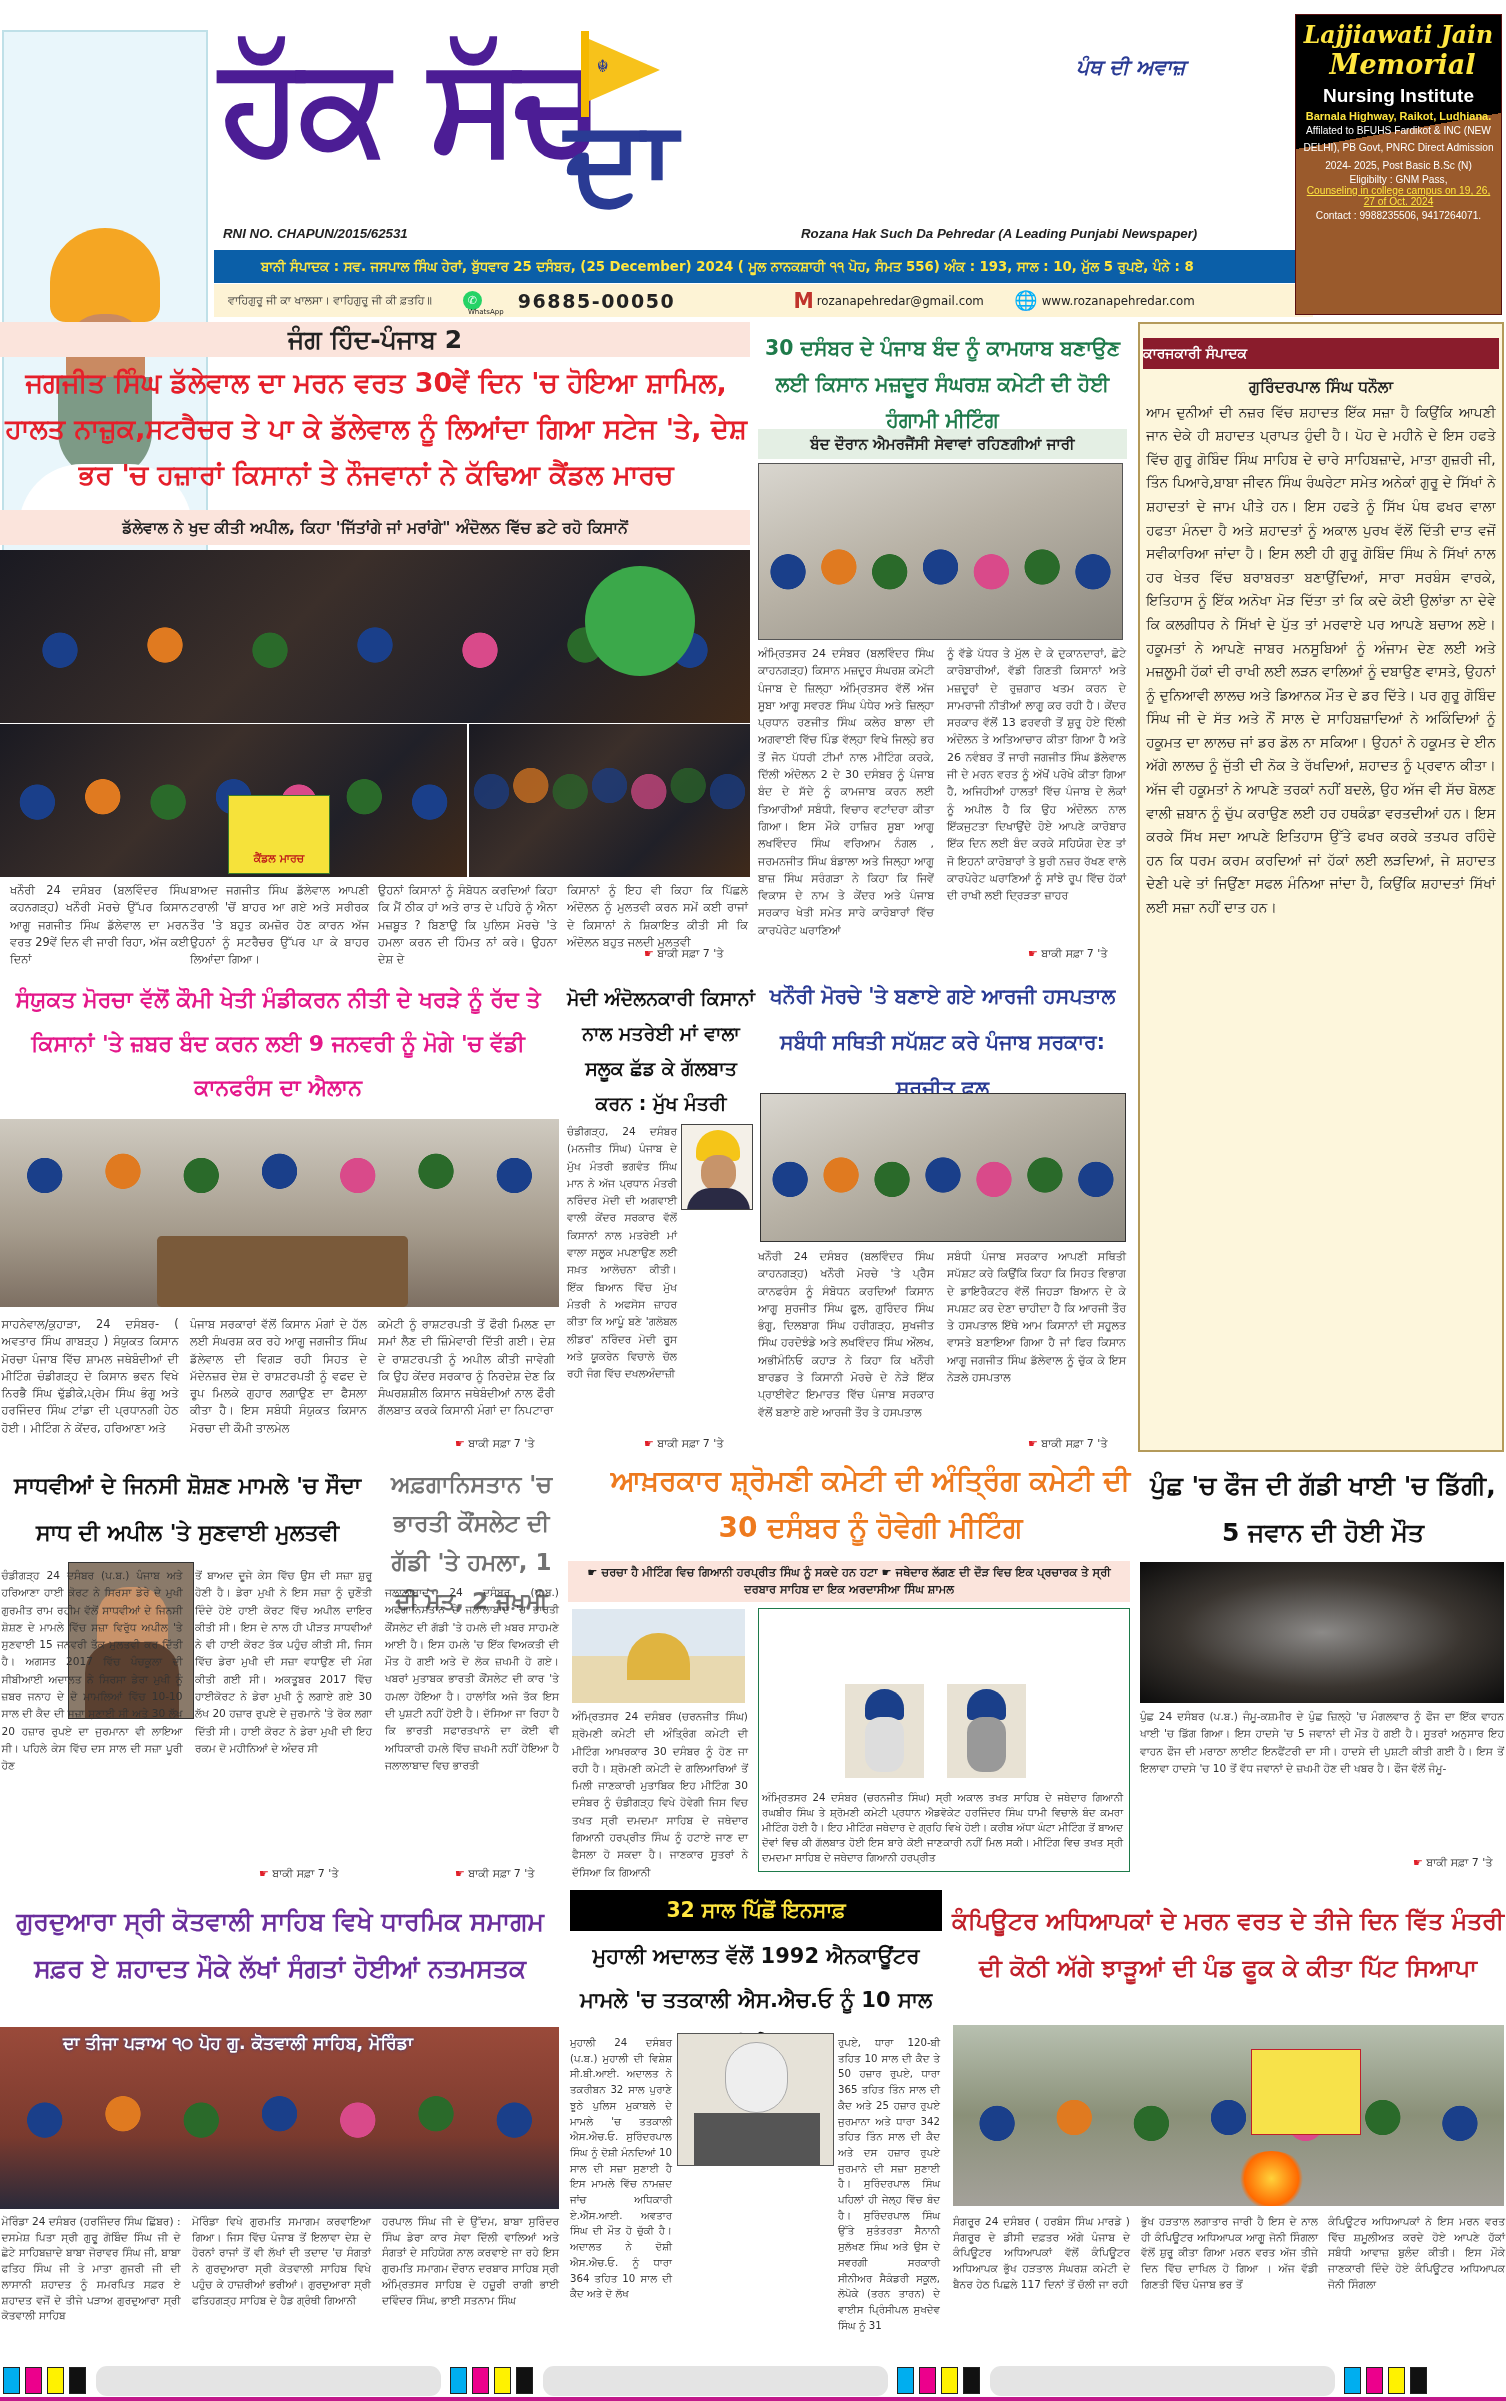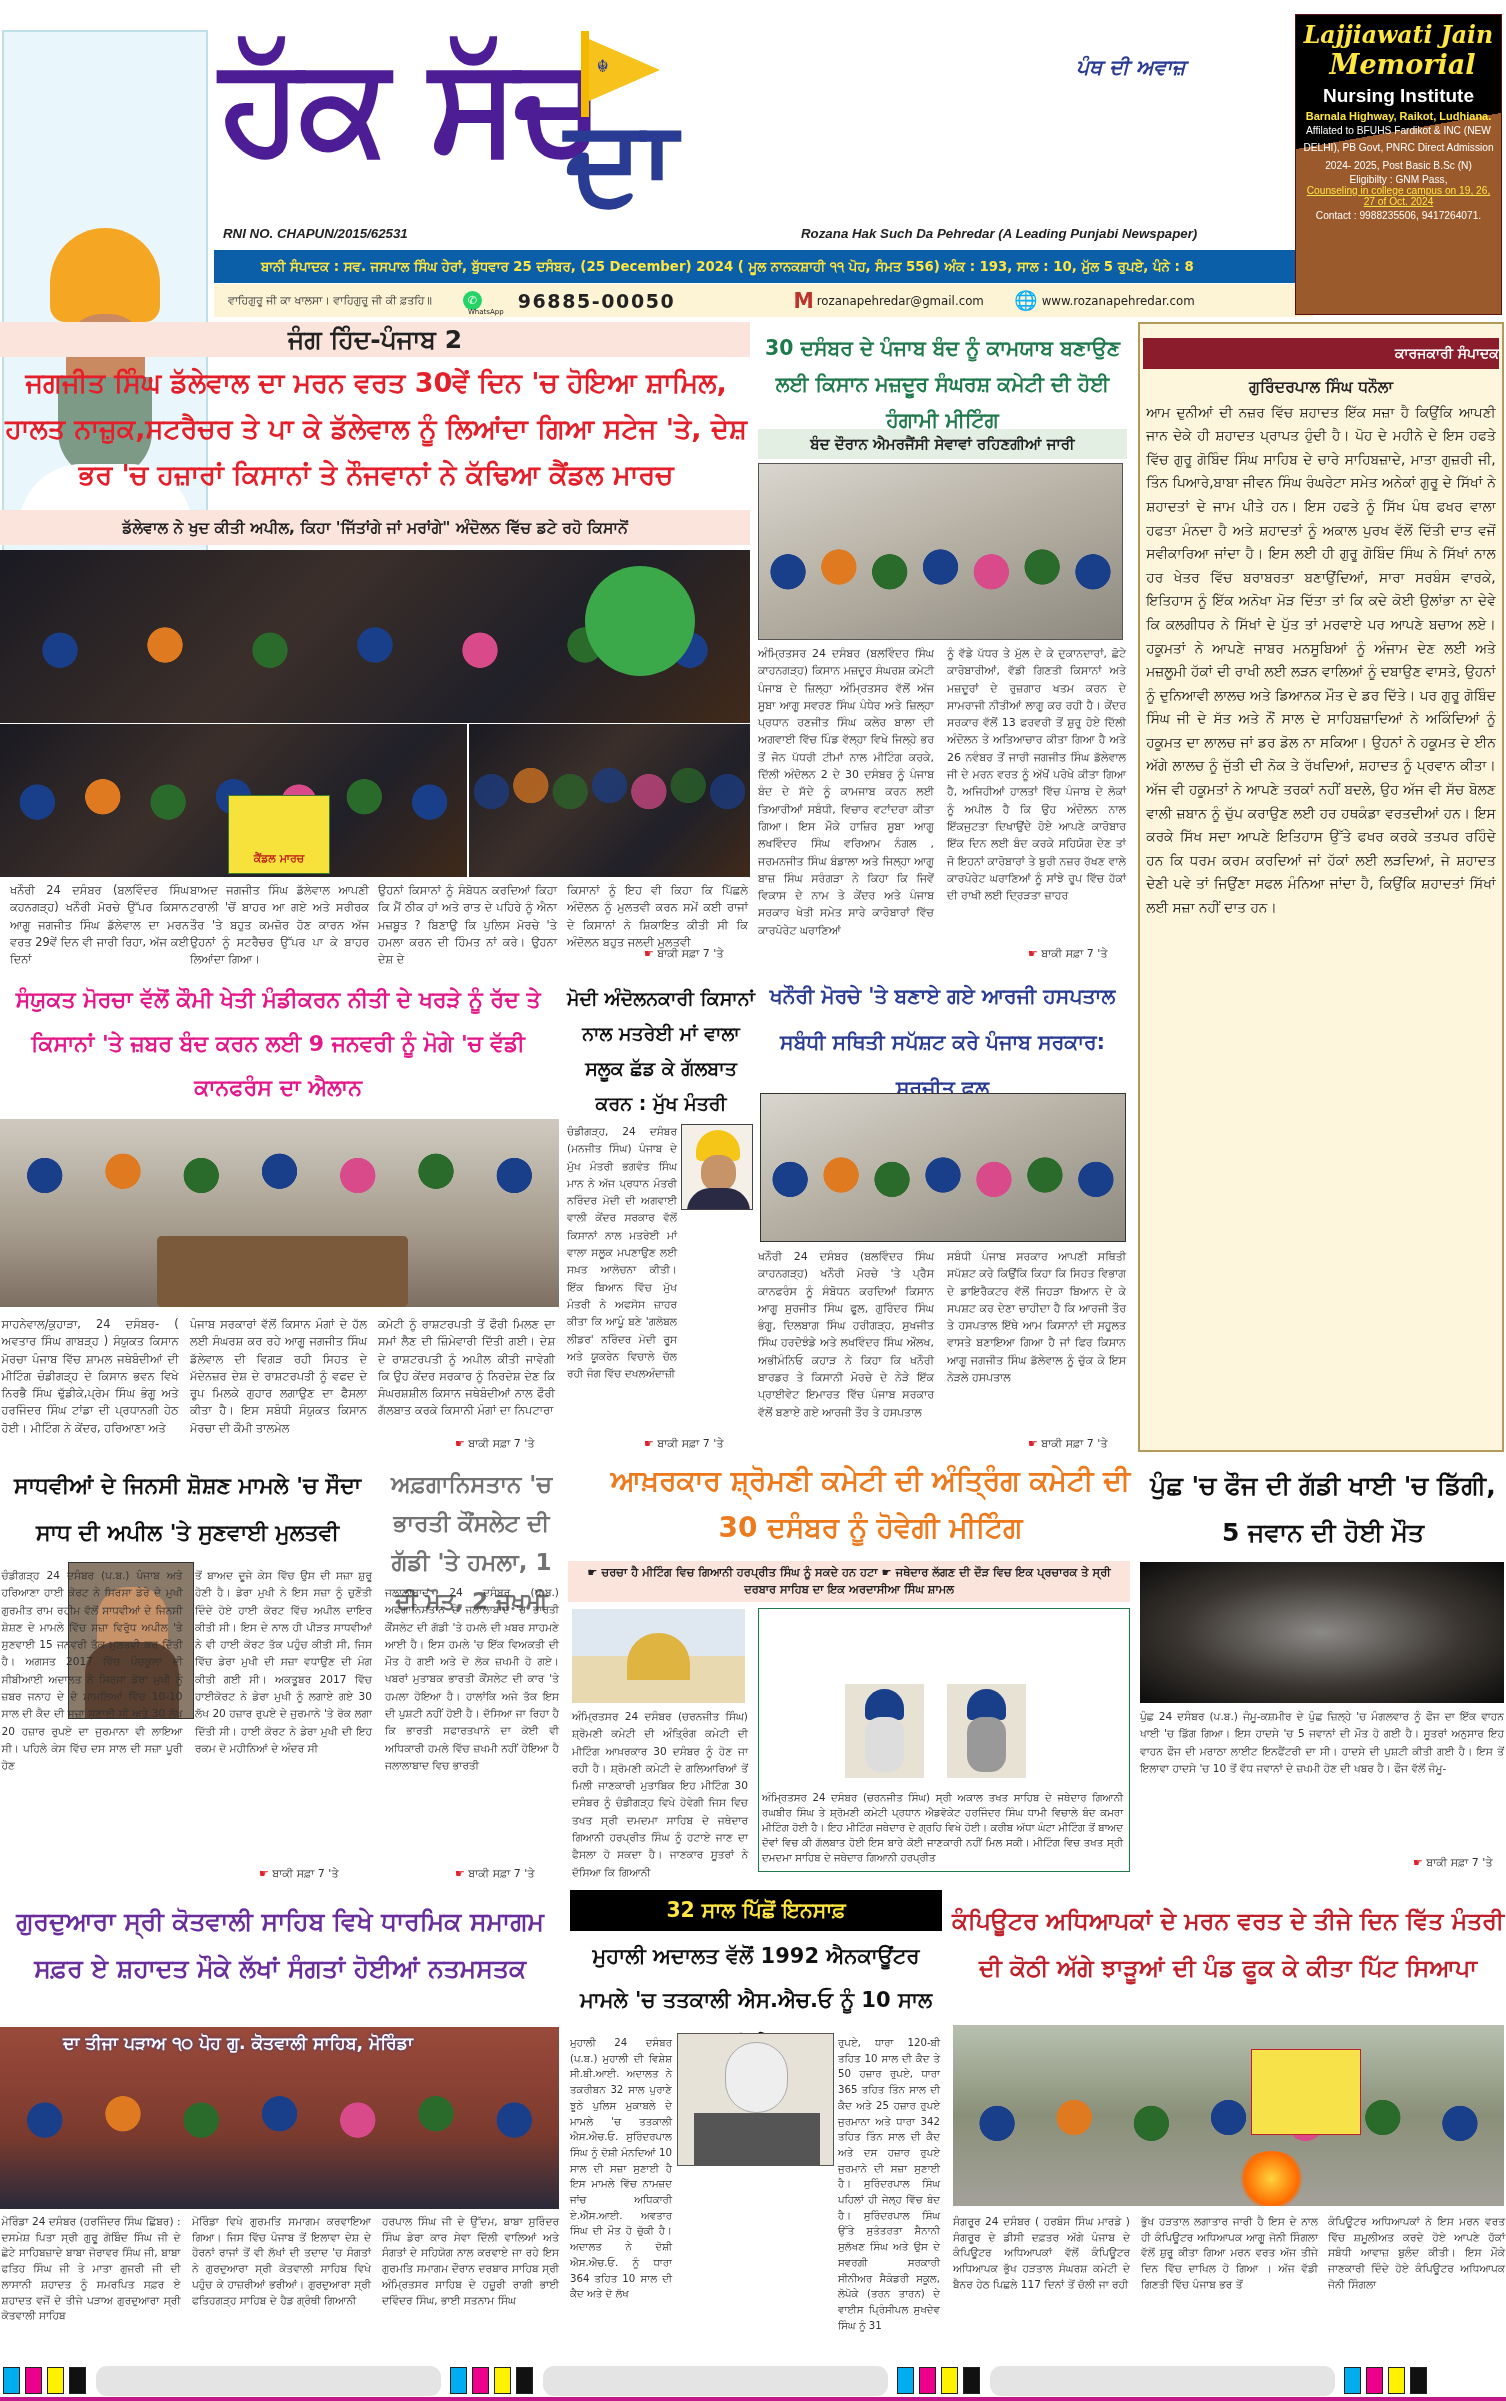--- a/index.html
+++ b/index.html
@@ -104,21 +104,21 @@
 <div class="abs headline" style="left:758px;top:330px;width:369px;font-size:20.4px;color:#1e7a4a;line-height:36px;">30 ਦਸੰਬਰ ਦੇ ਪੰਜਾਬ ਬੰਦ ਨੂੰ ਕਾਮਯਾਬ ਬਣਾਉਣ ਲਈ ਕਿਸਾਨ ਮਜ਼ਦੂਰ ਸੰਘਰਸ਼ ਕਮੇਟੀ ਦੀ ਹੋਈ ਹੰਗਾਮੀ ਮੀਟਿੰਗ</div>
 <div class="abs" style="left:758px;top:429px;width:369px;height:30px;background:#e4efe4;text-align:center;font-size:15px;font-weight:bold;line-height:30px;">ਬੰਦ ਦੌਰਾਨ ਐਮਰਜੈਂਸੀ ਸੇਵਾਵਾਂ ਰਹਿਣਗੀਆਂ ਜਾਰੀ</div>
 <div class="abs photo photo-day" style="left:758px;top:463px;width:365px;height:177px;border:0.8px solid #555;">
     <div class="people" style="height:55%;"></div>
   </div>
 <div class="col body-text" style="left:758px;top:645px;width:176px;font-size:11px;">ਅੰਮ੍ਰਿਤਸਰ 24 ਦਸੰਬਰ (ਬਲਵਿੰਦਰ ਸਿੰਘ ਕਾਹਨਗੜ੍ਹ) ਕਿਸਾਨ ਮਜ਼ਦੂਰ ਸੰਘਰਸ਼ ਕਮੇਟੀ ਪੰਜਾਬ ਦੇ ਜ਼ਿਲ੍ਹਾ ਅੰਮ੍ਰਿਤਸਰ ਵੱਲੋਂ ਅੱਜ ਸੂਬਾ ਆਗੂ ਸਵਰਣ ਸਿੰਘ ਪੰਧੇਰ ਅਤੇ ਜ਼ਿਲ੍ਹਾ ਪ੍ਰਧਾਨ ਰਣਜੀਤ ਸਿੰਘ ਕਲੇਰ ਬਾਲਾ ਦੀ ਅਗਵਾਈ ਵਿੱਚ ਪਿੰਡ ਵੱਲ੍ਹਾ ਵਿਖੇ ਜਿਲ੍ਹੇ ਭਰ ਤੋਂ ਜੋਨ ਪੱਧਰੀ ਟੀਮਾਂ ਨਾਲ ਮੀਟਿੰਗ ਕਰਕੇ, ਦਿੱਲੀ ਅੰਦੋਲਨ 2 ਦੇ 30 ਦਸੰਬਰ ਨੂੰ ਪੰਜਾਬ ਬੰਦ ਦੇ ਸੱਦੇ ਨੂੰ ਕਾਮਜਾਬ ਕਰਨ ਲਈ ਤਿਆਰੀਆਂ ਸਬੰਧੀ, ਵਿਚਾਰ ਵਟਾਂਦਰਾ ਕੀਤਾ ਗਿਆ। ਇਸ ਮੌਕੇ ਹਾਜ਼ਿਰ ਸੂਬਾ ਆਗੂ ਲਖਵਿੰਦਰ ਸਿੰਘ ਵਰਿਆਮ ਨੰਗਲ , ਜਰਮਨਜੀਤ ਸਿੰਘ ਬੰਡਾਲਾ ਅਤੇ ਜਿਲ੍ਹਾ ਆਗੂ ਬਾਜ਼ ਸਿੰਘ ਸਰੰਗੜਾ ਨੇ ਕਿਹਾ ਕਿ ਜਿਵੇਂ ਵਿਕਾਸ ਦੇ ਨਾਮ ਤੇ ਕੇਂਦਰ ਅਤੇ ਪੰਜਾਬ ਸਰਕਾਰ ਖੇਤੀ ਸਮੇਤ ਸਾਰੇ ਕਾਰੋਬਾਰਾਂ ਵਿੱਚ ਕਾਰਪੋਰੇਟ ਘਰਾਣਿਆਂ</div>
 <div class="col body-text" style="left:947px;top:645px;width:179px;font-size:11px;">ਨੂੰ ਵੱਡੇ ਪੱਧਰ ਤੇ ਮੁੱਲ ਦੇ ਕੇ ਦੁਕਾਨਦਾਰਾਂ, ਛੋਟੇ ਕਾਰੋਬਾਰੀਆਂ, ਵੱਡੀ ਗਿਣਤੀ ਕਿਸਾਨਾਂ ਅਤੇ ਮਜ਼ਦੂਰਾਂ ਦੇ ਰੁਜ਼ਗਾਰ ਖਤਮ ਕਰਨ ਦੇ ਸਾਮਰਾਜੀ ਨੀਤੀਆਂ ਲਾਗੂ ਕਰ ਰਹੀ ਹੈ। ਕੇਂਦਰ ਸਰਕਾਰ ਵੱਲੋਂ 13 ਫਰਵਰੀ ਤੋਂ ਸ਼ੁਰੂ ਹੋਏ ਦਿੱਲੀ ਅੰਦੋਲਨ ਤੇ ਅਤਿਆਚਾਰ ਕੀਤਾ ਗਿਆ ਹੈ ਅਤੇ 26 ਨਵੰਬਰ ਤੋਂ ਜਾਰੀ ਜਗਜੀਤ ਸਿੰਘ ਡੱਲੇਵਾਲ ਜੀ ਦੇ ਮਰਨ ਵਰਤ ਨੂੰ ਅੱਖੋਂ ਪਰੋਖੇ ਕੀਤਾ ਗਿਆ ਹੈ, ਅਜਿਹੀਆਂ ਹਾਲਤਾਂ ਵਿੱਚ ਪੰਜਾਬ ਦੇ ਲੋਕਾਂ ਨੂੰ ਅਪੀਲ ਹੈ ਕਿ ਉਹ ਅੰਦੋਲਨ ਨਾਲ ਇੱਕਜੁਟਤਾ ਦਿਖਾਉਂਦੇ ਹੋਏ ਆਪਣੇ ਕਾਰੋਬਾਰ ਇੱਕ ਦਿਨ ਲਈ ਬੰਦ ਕਰਕੇ ਸਹਿਯੋਗ ਦੇਣ ਤਾਂ ਜੋ ਇਹਨਾਂ ਕਾਰੋਬਾਰਾਂ ਤੇ ਬੁਰੀ ਨਜ਼ਰ ਰੱਖਣ ਵਾਲੇ ਕਾਰਪੋਰੇਟ ਘਰਾਣਿਆਂ ਨੂੰ ਸਾਂਝੇ ਰੂਪ ਵਿੱਚ ਹੱਕਾਂ ਦੀ ਰਾਖੀ ਲਈ ਦ੍ਰਿੜਤਾ ਜ਼ਾਹਰ</div>
 <div class="abs more" style="left:1028px;top:947px;"><span class="hand">☛ </span><span>ਬਾਕੀ ਸਫ਼ਾ 7 'ਤੇ</span></div>
 
 <div class="abs" style="left:1138px;top:322px;width:366px;height:1130px;background:#fdf6dc;border:2.4px solid #b49a5a;">
-  <div style="margin:14px 3.1px 0;background:#8a1c2c;color:#fff;text-align:right;font-size:14px;font-weight:bold;height:31px;line-height:31px;">ਕਾਰਜਕਾਰੀ ਸੰਪਾਦਕ</div>
+  <div style="margin:14px 3.1px 0;background:#8a1c2c;color:#fff;text-align:left;font-size:14px;font-weight:bold;height:31px;line-height:31px;">ਕਾਰਜਕਾਰੀ ਸੰਪਾਦਕ</div>
   <div style="text-align:center;font-size:15.7px;font-weight:bold;margin:7.9px 0 4.7px;">ਗੁਰਿੰਦਰਪਾਲ ਸਿੰਘ ਧਨੌਲਾ</div>
   <div style="padding:0 6.3px;font-size:13.7px;line-height:23.6px;text-align:justify;color:#222;">ਆਮ ਦੁਨੀਆਂ ਦੀ ਨਜ਼ਰ ਵਿੱਚ ਸ਼ਹਾਦਤ ਇੱਕ ਸਜ਼ਾ ਹੈ ਕਿਉਂਕਿ ਆਪਣੀ ਜਾਨ ਦੇਕੇ ਹੀ ਸ਼ਹਾਦਤ ਪ੍ਰਾਪਤ ਹੁੰਦੀ ਹੈ। ਪੋਹ ਦੇ ਮਹੀਨੇ ਦੇ ਇਸ ਹਫਤੇ ਵਿੱਚ ਗੁਰੂ ਗੋਬਿੰਦ ਸਿੰਘ ਸਾਹਿਬ ਦੇ ਚਾਰੇ ਸਾਹਿਬਜ਼ਾਦੇ, ਮਾਤਾ ਗੁਜ਼ਰੀ ਜੀ, ਤਿੰਨ ਪਿਆਰੇ,ਬਾਬਾ ਜੀਵਨ ਸਿੰਘ ਰੰਘਰੇਟਾ ਸਮੇਤ ਅਨੇਕਾਂ ਗੁਰੂ ਦੇ ਸਿੱਖਾਂ ਨੇ ਸ਼ਹਾਦਤਾਂ ਦੇ ਜਾਮ ਪੀਤੇ ਹਨ। ਇਸ ਹਫਤੇ ਨੂੰ ਸਿੱਖ ਪੰਥ ਫਖਰ ਵਾਲਾ ਹਫਤਾ ਮੰਨਦਾ ਹੈ ਅਤੇ ਸ਼ਹਾਦਤਾਂ ਨੂੰ ਅਕਾਲ ਪੁਰਖ ਵੱਲੋਂ ਦਿੱਤੀ ਦਾਤ ਵਜੋਂ ਸਵੀਕਾਰਿਆ ਜਾਂਦਾ ਹੈ। ਇਸ ਲਈ ਹੀ ਗੁਰੂ ਗੋਬਿੰਦ ਸਿੰਘ ਨੇ ਸਿੱਖਾਂ ਨਾਲ ਹਰ ਖੇਤਰ ਵਿੱਚ ਬਰਾਬਰਤਾ ਬਣਾਉਂਦਿਆਂ, ਸਾਰਾ ਸਰਬੰਸ ਵਾਰਕੇ, ਇਤਿਹਾਸ ਨੂੰ ਇੱਕ ਅਨੋਖਾ ਮੋੜ ਦਿੱਤਾ ਤਾਂ ਕਿ ਕਦੇ ਕੋਈ ਉਲਾਂਭਾ ਨਾ ਦੇਵੇ ਕਿ ਕਲਗੀਧਰ ਨੇ ਸਿੱਖਾਂ ਦੇ ਪੁੱਤ ਤਾਂ ਮਰਵਾਏ ਪਰ ਆਪਣੇ ਬਚਾਅ ਲਏ। ਹਕੂਮਤਾਂ ਨੇ ਆਪਣੇ ਜਾਬਰ ਮਨਸੂਬਿਆਂ ਨੂੰ ਅੰਜਾਮ ਦੇਣ ਲਈ ਅਤੇ ਮਜ਼ਲੂਮੀ ਹੱਕਾਂ ਦੀ ਰਾਖੀ ਲਈ ਲੜਨ ਵਾਲਿਆਂ ਨੂੰ ਦਬਾਉਣ ਵਾਸਤੇ, ਉਹਨਾਂ ਨੂੰ ਦੁਨਿਆਵੀ ਲਾਲਚ ਅਤੇ ਡਿਆਨਕ ਮੌਤ ਦੇ ਡਰ ਦਿੱਤੇ। ਪਰ ਗੁਰੂ ਗੋਬਿੰਦ ਸਿੰਘ ਜੀ ਦੇ ਸੱਤ ਅਤੇ ਨੌਂ ਸਾਲ ਦੇ ਸਾਹਿਬਜ਼ਾਦਿਆਂ ਨੇ ਅਕਿੰਦਿਆਂ ਨੂੰ ਹਕੂਮਤ ਦਾ ਲਾਲਚ ਜਾਂ ਡਰ ਡੋਲ ਨਾ ਸਕਿਆ। ਉਹਨਾਂ ਨੇ ਹਕੂਮਤ ਦੇ ਈਨ ਅੱਗੇ ਲਾਲਚ ਨੂੰ ਜੁੱਤੀ ਦੀ ਨੋਕ ਤੇ ਰੱਖਦਿਆਂ, ਸ਼ਹਾਦਤ ਨੂੰ ਪ੍ਰਵਾਨ ਕੀਤਾ। ਅੱਜ ਵੀ ਹਕੂਮਤਾਂ ਨੇ ਆਪਣੇ ਤਰਕਾਂ ਨਹੀਂ ਬਦਲੇ, ਉਹ ਅੱਜ ਵੀ ਸੱਚ ਬੋਲਣ ਵਾਲੀ ਜ਼ਬਾਨ ਨੂੰ ਚੁੱਪ ਕਰਾਉਣ ਲਈ ਹਰ ਹਥਕੰਡਾ ਵਰਤਦੀਆਂ ਹਨ। ਇਸ ਕਰਕੇ ਸਿੱਖ ਸਦਾ ਆਪਣੇ ਇਤਿਹਾਸ ਉੱਤੇ ਫਖਰ ਕਰਕੇ ਤਤਪਰ ਰਹਿੰਦੇ ਹਨ ਕਿ ਧਰਮ ਕਰਮ ਕਰਦਿਆਂ ਜਾਂ ਹੱਕਾਂ ਲਈ ਲੜਦਿਆਂ, ਜੇ ਸ਼ਹਾਦਤ ਦੇਣੀ ਪਵੇ ਤਾਂ ਜਿਉਂਣਾ ਸਫਲ ਮੰਨਿਆ ਜਾਂਦਾ ਹੈ, ਕਿਉਂਕਿ ਸ਼ਹਾਦਤਾਂ ਸਿੱਖਾਂ ਲਈ ਸਜ਼ਾ ਨਹੀਂ ਦਾਤ ਹਨ।</div>
 </div>
 
 <div class="abs headline" style="left:3.1px;top:978px;width:550px;font-size:22px;color:#e4178a;line-height:44px;">ਸੰਯੁਕਤ ਮੋਰਚਾ ਵੱਲੋਂ ਕੌਮੀ ਖੇਤੀ ਮੰਡੀਕਰਨ ਨੀਤੀ ਦੇ ਖਰੜੇ ਨੂੰ ਰੱਦ ਤੇ ਕਿਸਾਨਾਂ 'ਤੇ ਜ਼ਬਰ ਬੰਦ ਕਰਨ ਲਈ 9 ਜਨਵਰੀ ਨੂੰ ਮੋਗੇ 'ਚ ਵੱਡੀ ਕਾਨਫਰੰਸ ਦਾ ਐਲਾਨ</div>
 <div class="abs photo photo-indoor" style="left:0;top:1119px;width:559px;height:188px;">
   <div class="people" style="height:45%;top:31px;"></div>
   <div style="position:absolute;left:157px;bottom:0;width:251px;height:71px;background:#7a5a3a;border-radius:4.7px;"></div>
 </div>
 <div class="col body-text" style="left:1.6px;top:1316px;width:177px;">ਸਾਹਨੇਵਾਲ/ਕੁਹਾੜਾ, 24 ਦਸੰਬਰ- ( ਅਵਤਾਰ ਸਿੰਘ ਗਾਬੜ੍ਹ ) ਸੰਯੁਕਤ ਕਿਸਾਨ ਮੋਰਚਾ ਪੰਜਾਬ ਵਿੱਚ ਸ਼ਾਮਲ ਜਥੇਬੰਦੀਆਂ ਦੀ ਮੀਟਿੰਗ ਚੰਡੀਗੜ੍ਹ ਦੇ ਕਿਸਾਨ ਭਵਨ ਵਿਖੇ ਨਿਰਭੈ ਸਿੰਘ ਢੁੱਡੀਕੇ,ਪ੍ਰੇਮ ਸਿੰਘ ਭੰਗੂ ਅਤੇ ਹਰਜਿੰਦਰ ਸਿੰਘ ਟਾਂਡਾ ਦੀ ਪ੍ਰਧਾਨਗੀ ਹੇਠ ਹੋਈ। ਮੀਟਿੰਗ ਨੇ ਕੇਂਦਰ, ਹਰਿਆਣਾ ਅਤੇ</div>

